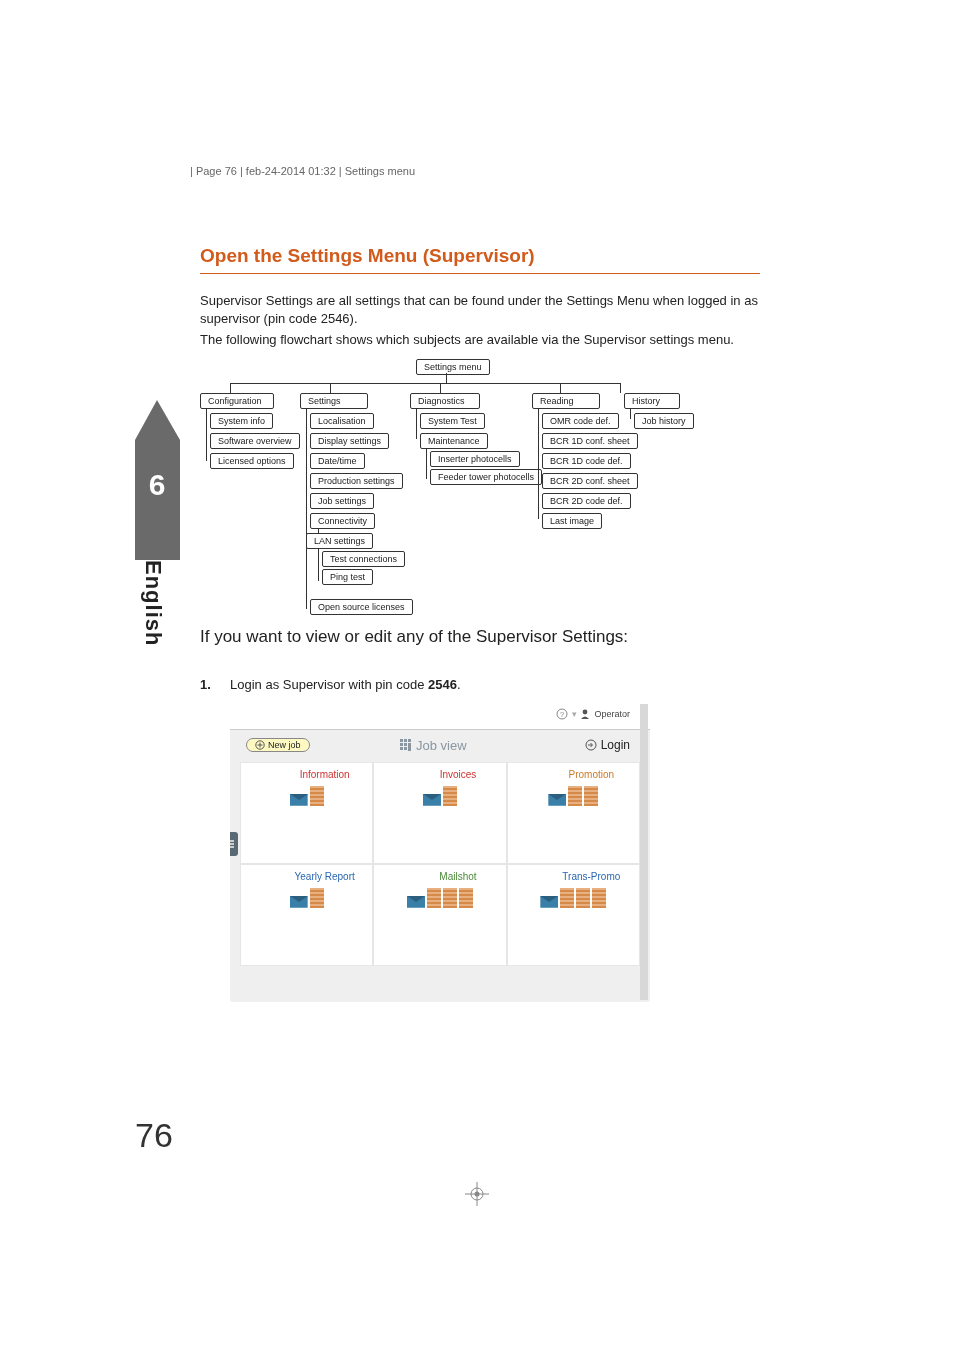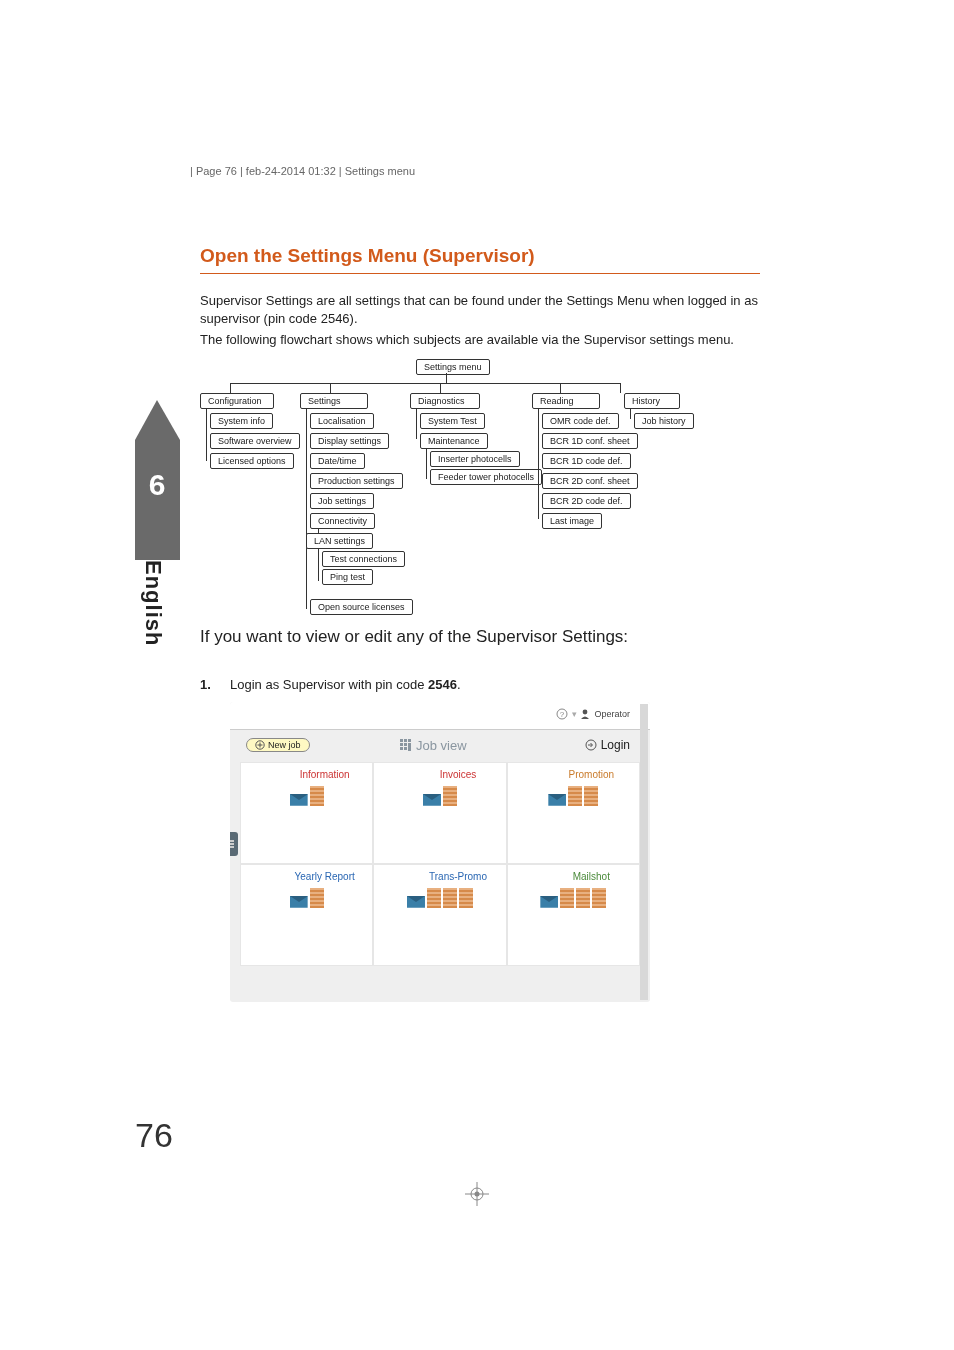--- a/index.html
+++ b/index.html
@@ -351,31 +351,31 @@
             <div class="sheet"></div>
           </div>
       </div>
       <div class="tile c-blue">
         <div class="tile-title">Yearly Report</div>
         <div class="tile-graphic">
             <div class="env"></div>
             <div class="sheet"></div>
           </div>
       </div>
+      <div class="tile c-green">
+        <div class="tile-title">Mailshot</div>
+        <div class="tile-graphic">
+            <div class="env"></div>
+            <div class="sheet"></div>
+            <div class="sheet"></div>
+            <div class="sheet"></div>
+          </div>
+      </div>
       <div class="tile c-blue">
         <div class="tile-title">Trans-Promo</div>
-        <div class="tile-graphic">
-            <div class="env"></div>
-            <div class="sheet"></div>
-            <div class="sheet"></div>
-            <div class="sheet"></div>
-          </div>
-      </div>
-      <div class="tile c-green">
-        <div class="tile-title">Mailshot</div>
         <div class="tile-graphic">
             <div class="env"></div>
             <div class="sheet"></div>
             <div class="sheet"></div>
             <div class="sheet"></div>
           </div>
       </div>
     </div>
     <div class="shot-scroll"></div>
   </div>

